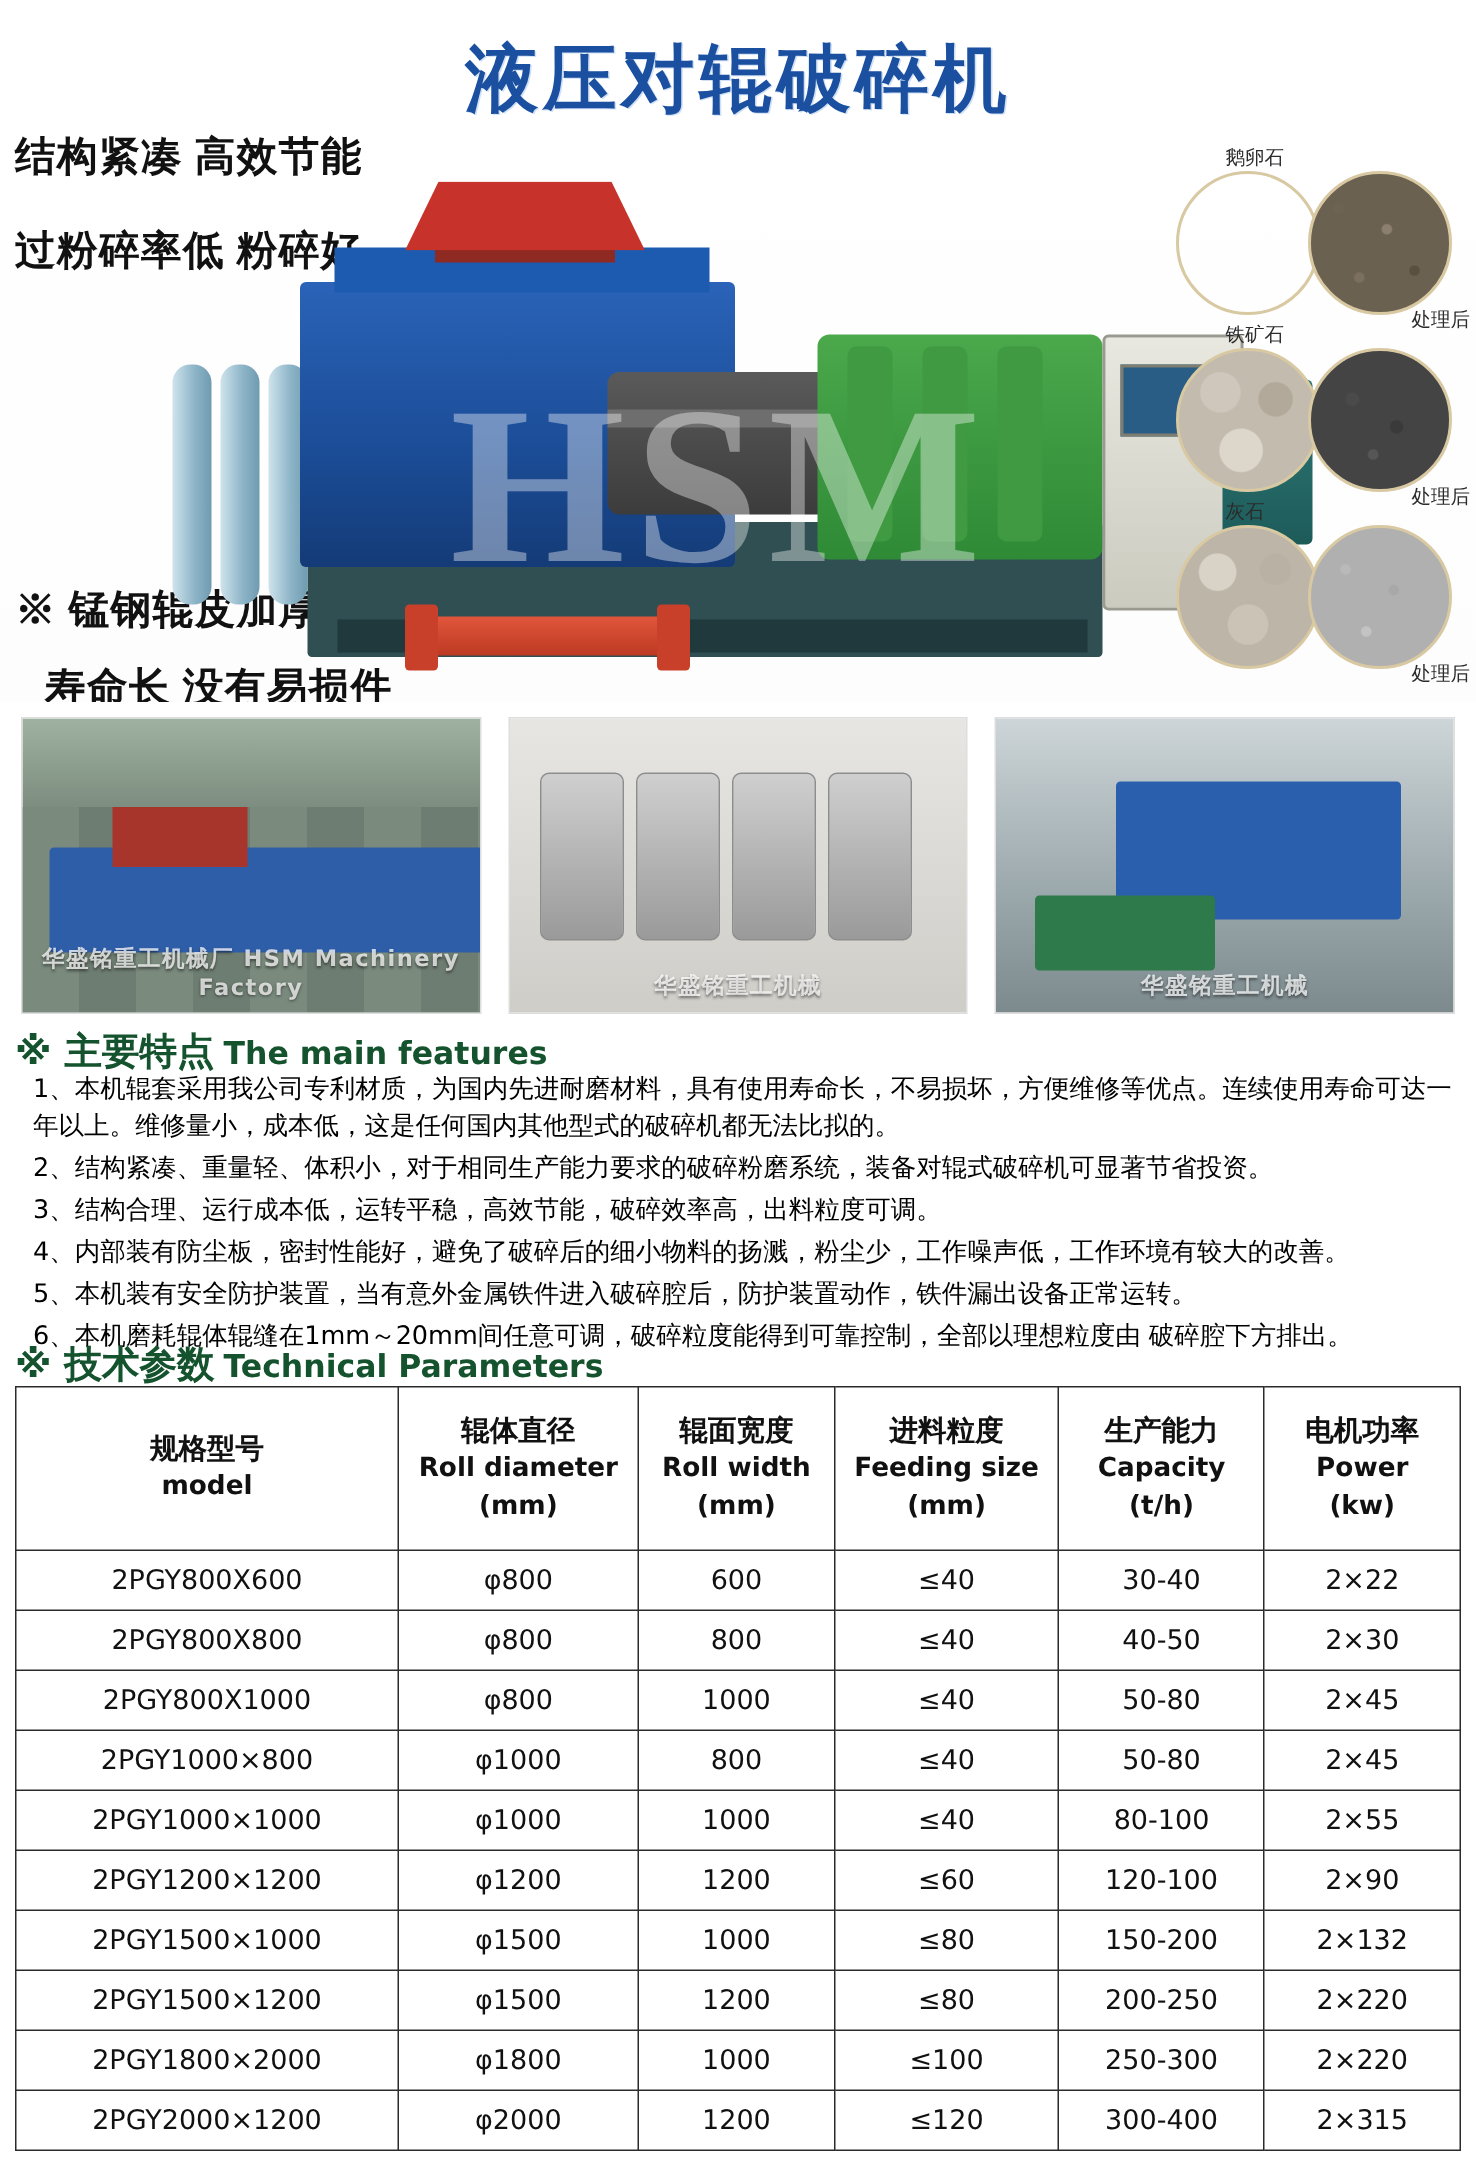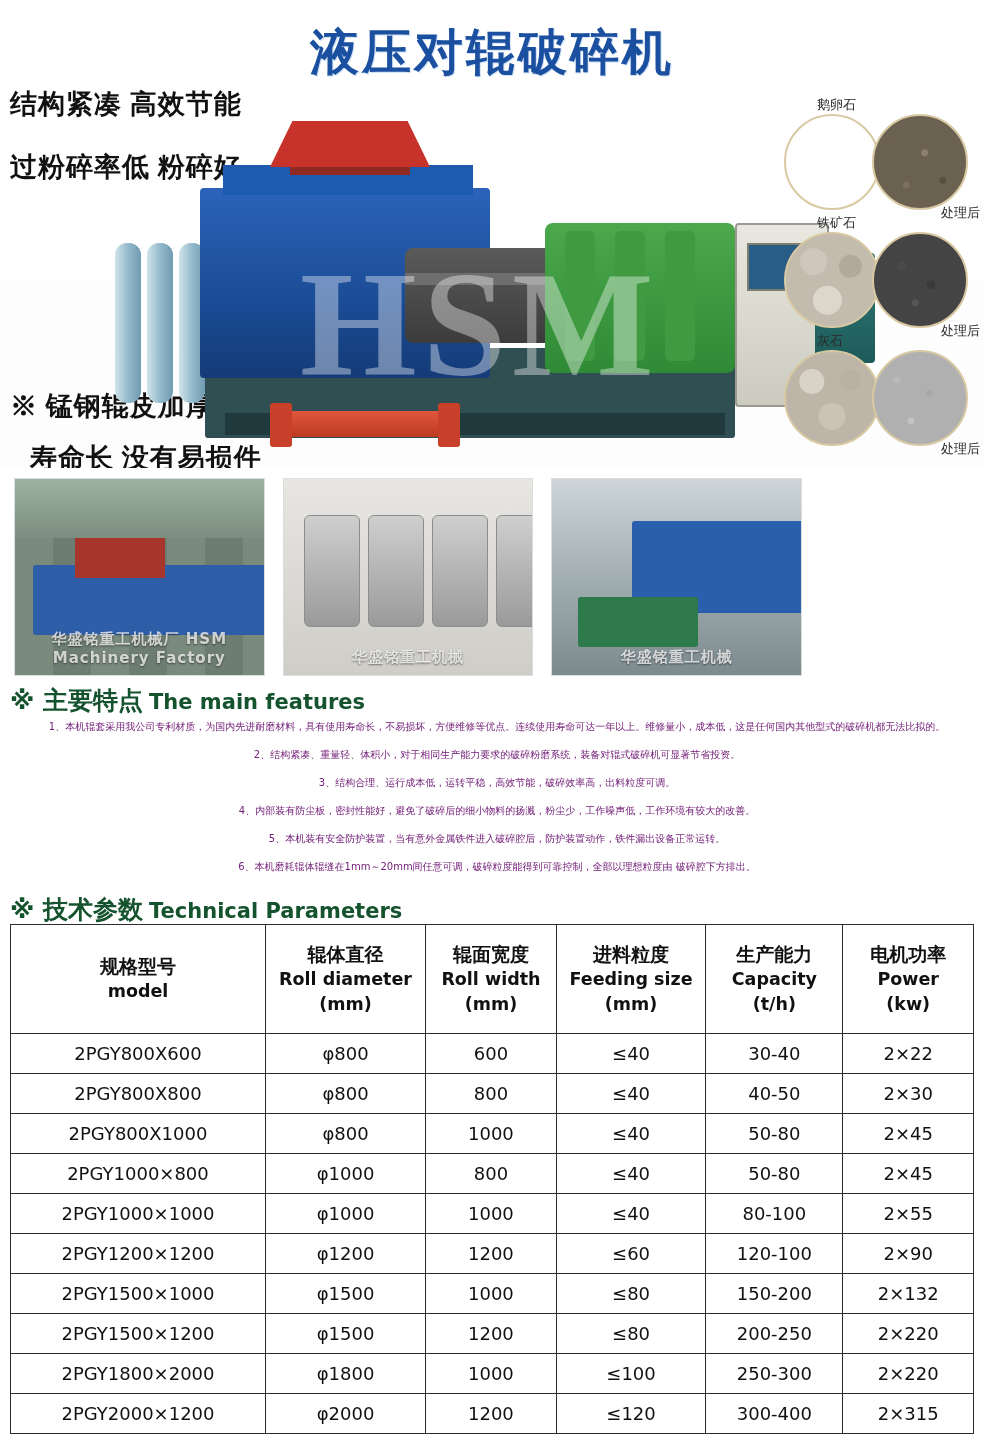--- a/index.html
+++ b/index.html
@@ -109,21 +109,21 @@
     radial-gradient(circle at 70% 30%,#b9b1a3 0 10px,transparent 11px),
     radial-gradient(circle at 50% 70%,#cbc3b5 0 13px,transparent 14px),
     #bdb5a8;}
   .tex-gray{background:
     radial-gradient(circle at 25% 30%,#b9b9b9 0 3px,transparent 4px),
     radial-gradient(circle at 60% 45%,#a8a8a8 0 3px,transparent 4px),
     radial-gradient(circle at 40% 75%,#c3c3c3 0 3px,transparent 4px),
     #b0b0b0;}
 
   
-  .photos{position:absolute;left:14px;top:478px;width:788px;height:198px;display:flex;gap:18px;}
+  .photos{position:absolute;left:14px;top:478px;width:956px;height:198px;display:flex;gap:18px;}
   .photo{position:relative;flex:1;border:1px solid #ddd;overflow:hidden;}
   .photo .pwm{
     position:absolute;left:0;bottom:8px;width:100%;text-align:center;
     color:rgba(255,255,255,.75);font-size:15px;font-weight:bold;
     font-family:"DejaVu Sans",sans-serif;letter-spacing:1px;text-shadow:0 1px 2px rgba(0,0,0,.5);
   }
   .photo1{background:
     linear-gradient(180deg,#9fb1a0 0%,#8a9c8c 18%,#7d8d80 30%,#6f7d72 100%);}
   .photo1 .yard{position:absolute;left:0;top:30%;width:100%;height:70%;background:
     repeating-linear-gradient(90deg,#7a8a7d 0 38px,#6e7d71 38px 76px);}
@@ -137,23 +137,22 @@
 
   
   .sec-head{
     position:absolute;left:10px;font-weight:bold;color:#14532d;
     font-family:"DejaVu Sans",sans-serif;white-space:nowrap;
   }
   .sec-head .cn{font-size:25px;}
   .sec-head .en{font-size:21px;margin-left:6px;}
   .features{position:absolute;left:22px;top:714px;width:950px;}
   .feat{
-    font-size:10px;color:#701a75;line-height:25px;margin-bottom:3px;
+    font-size:17px;color:#000000;line-height:25px;margin-bottom:3px;
     font-family:"DejaVu Sans",sans-serif;
-    text-align:center;
   }
 
   
   .tbl-wrap{position:absolute;left:10px;top:924px;width:964px;}
   table{border-collapse:collapse;width:964px;table-layout:fixed;}
   th,td{
     border:1px solid #2b2b2b;text-align:center;
     font-family:"DejaVu Sans",sans-serif;color:#111;
   }
   thead th{height:106px;font-size:19px;font-weight:bold;line-height:25px;}

